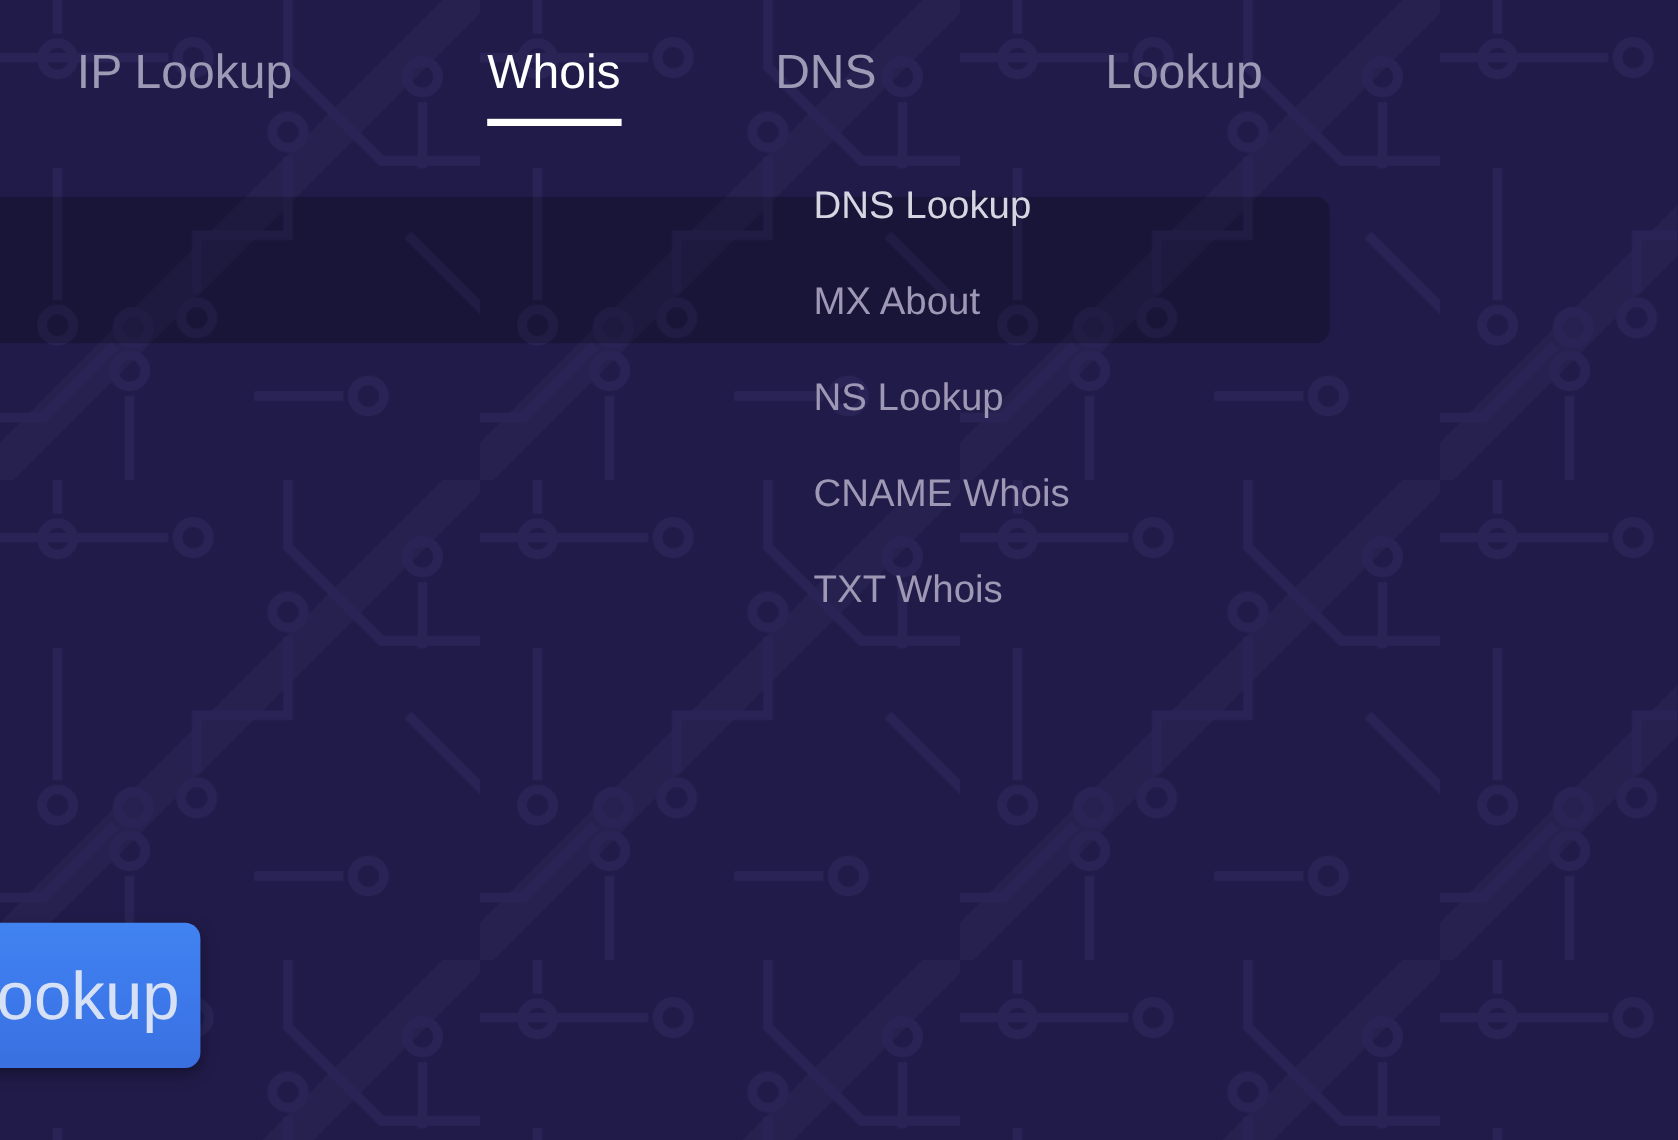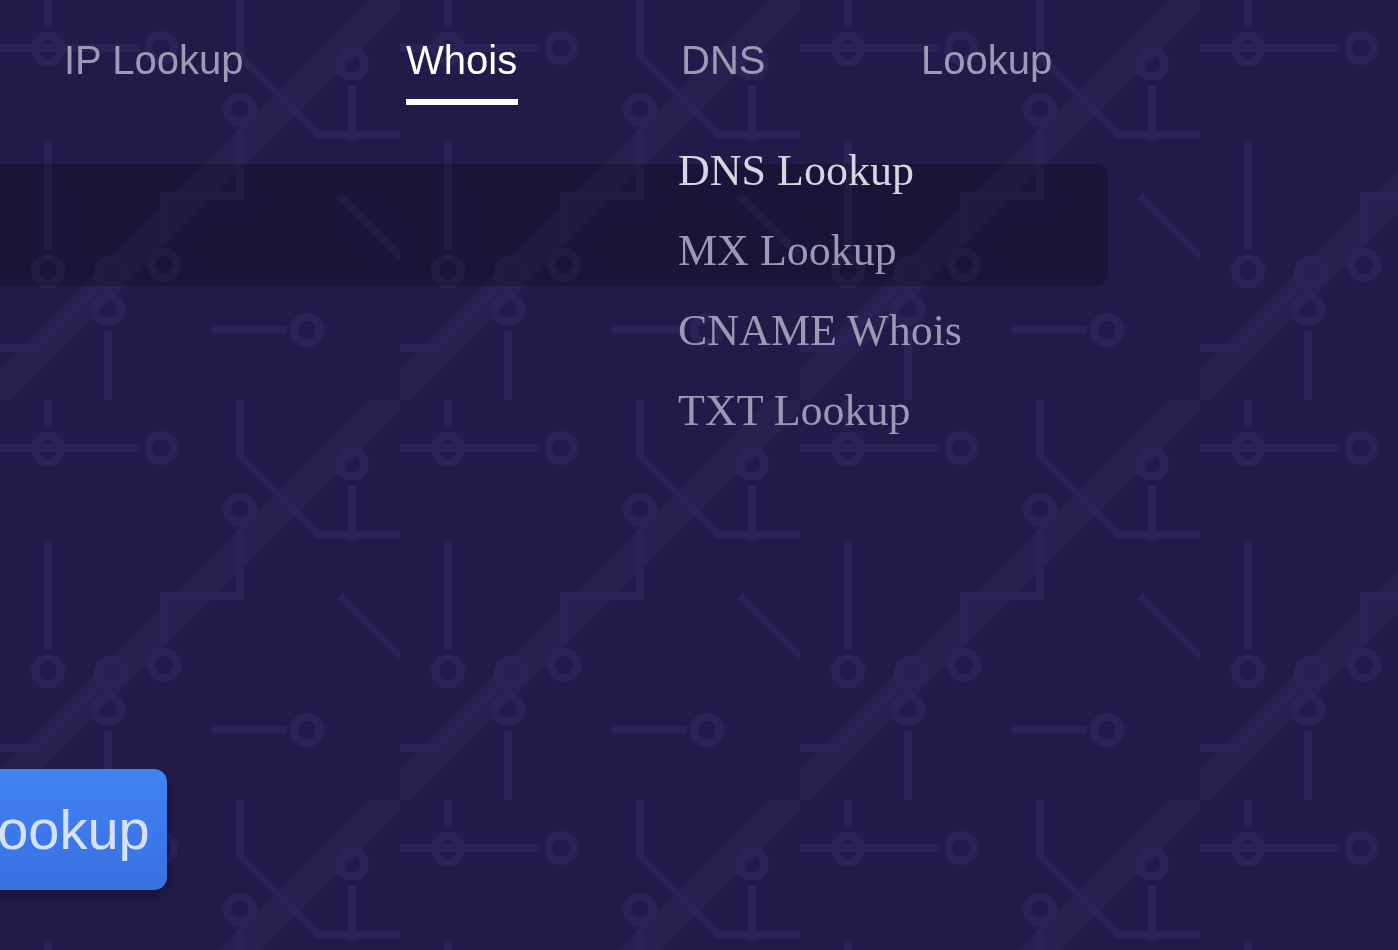--- a/index.html
+++ b/index.html
@@ -40,21 +40,21 @@
     font-size: 40px;
     line-height: 40px;
     color: #9e99b4;
     cursor: pointer;
     white-space: nowrap;
     text-decoration: none;
   }
   .nav-link.active { color: #ffffff; }
   .nav-link-ip    { left: 64px;  }
   .nav-link-whois { left: 406px; }
-  .nav-link-dns   { left: 681px; }
+  .nav-link-dns   { left: 646px; }
   .nav-link-about { left: 921px; }
   .nav-underline {
     position: absolute;
     left: 406px;
     top: 99px;
     width: 112px;
     height: 6px;
     background: #ffffff;
   }
   
@@ -81,25 +81,24 @@
     left: 678px;
     top: 131px;
     margin: 0;
     padding: 0;
     list-style: none;
     z-index: 20;
   }
   .dns-menu-item {
     height: 80px;
     line-height: 80px;
-    font-size: 44px;
+    font-size: 32px;
     color: #9e98b4;
     cursor: pointer;
     white-space: nowrap;
-    font-family: Liberation Serif, serif;
   }
   .dns-menu-item.highlighted { color: #d8d5e2; }
   
   .lookup-button {
     position: absolute;
     left: -62px;
     top: 769px;
     width: 229px;
     height: 121px;
     z-index: 30;
@@ -162,22 +161,23 @@
   <nav class="top-nav">
     <a class="nav-link nav-link-ip">IP Lookup</a>
     <a class="nav-link nav-link-whois active">Whois</a>
     <a class="nav-link nav-link-dns">DNS</a>
     <a class="nav-link nav-link-about">Lookup</a>
     <div class="nav-underline"></div>
   </nav>
 
   <ul class="dns-menu">
     <li class="dns-menu-item highlighted">DNS Lookup</li>
-    <li class="dns-menu-item">MX Lookup</li>
+    <li class="dns-menu-item">MX About</li>
+    <li class="dns-menu-item">NS Lookup</li>
     <li class="dns-menu-item">CNAME Whois</li>
-    <li class="dns-menu-item">TXT Lookup</li>
+    <li class="dns-menu-item">TXT Whois</li>
   </ul>
 
   <button class="lookup-button">
     <span>Lookup</span>
   </button>
 
 </div>
 
 </body></html>

